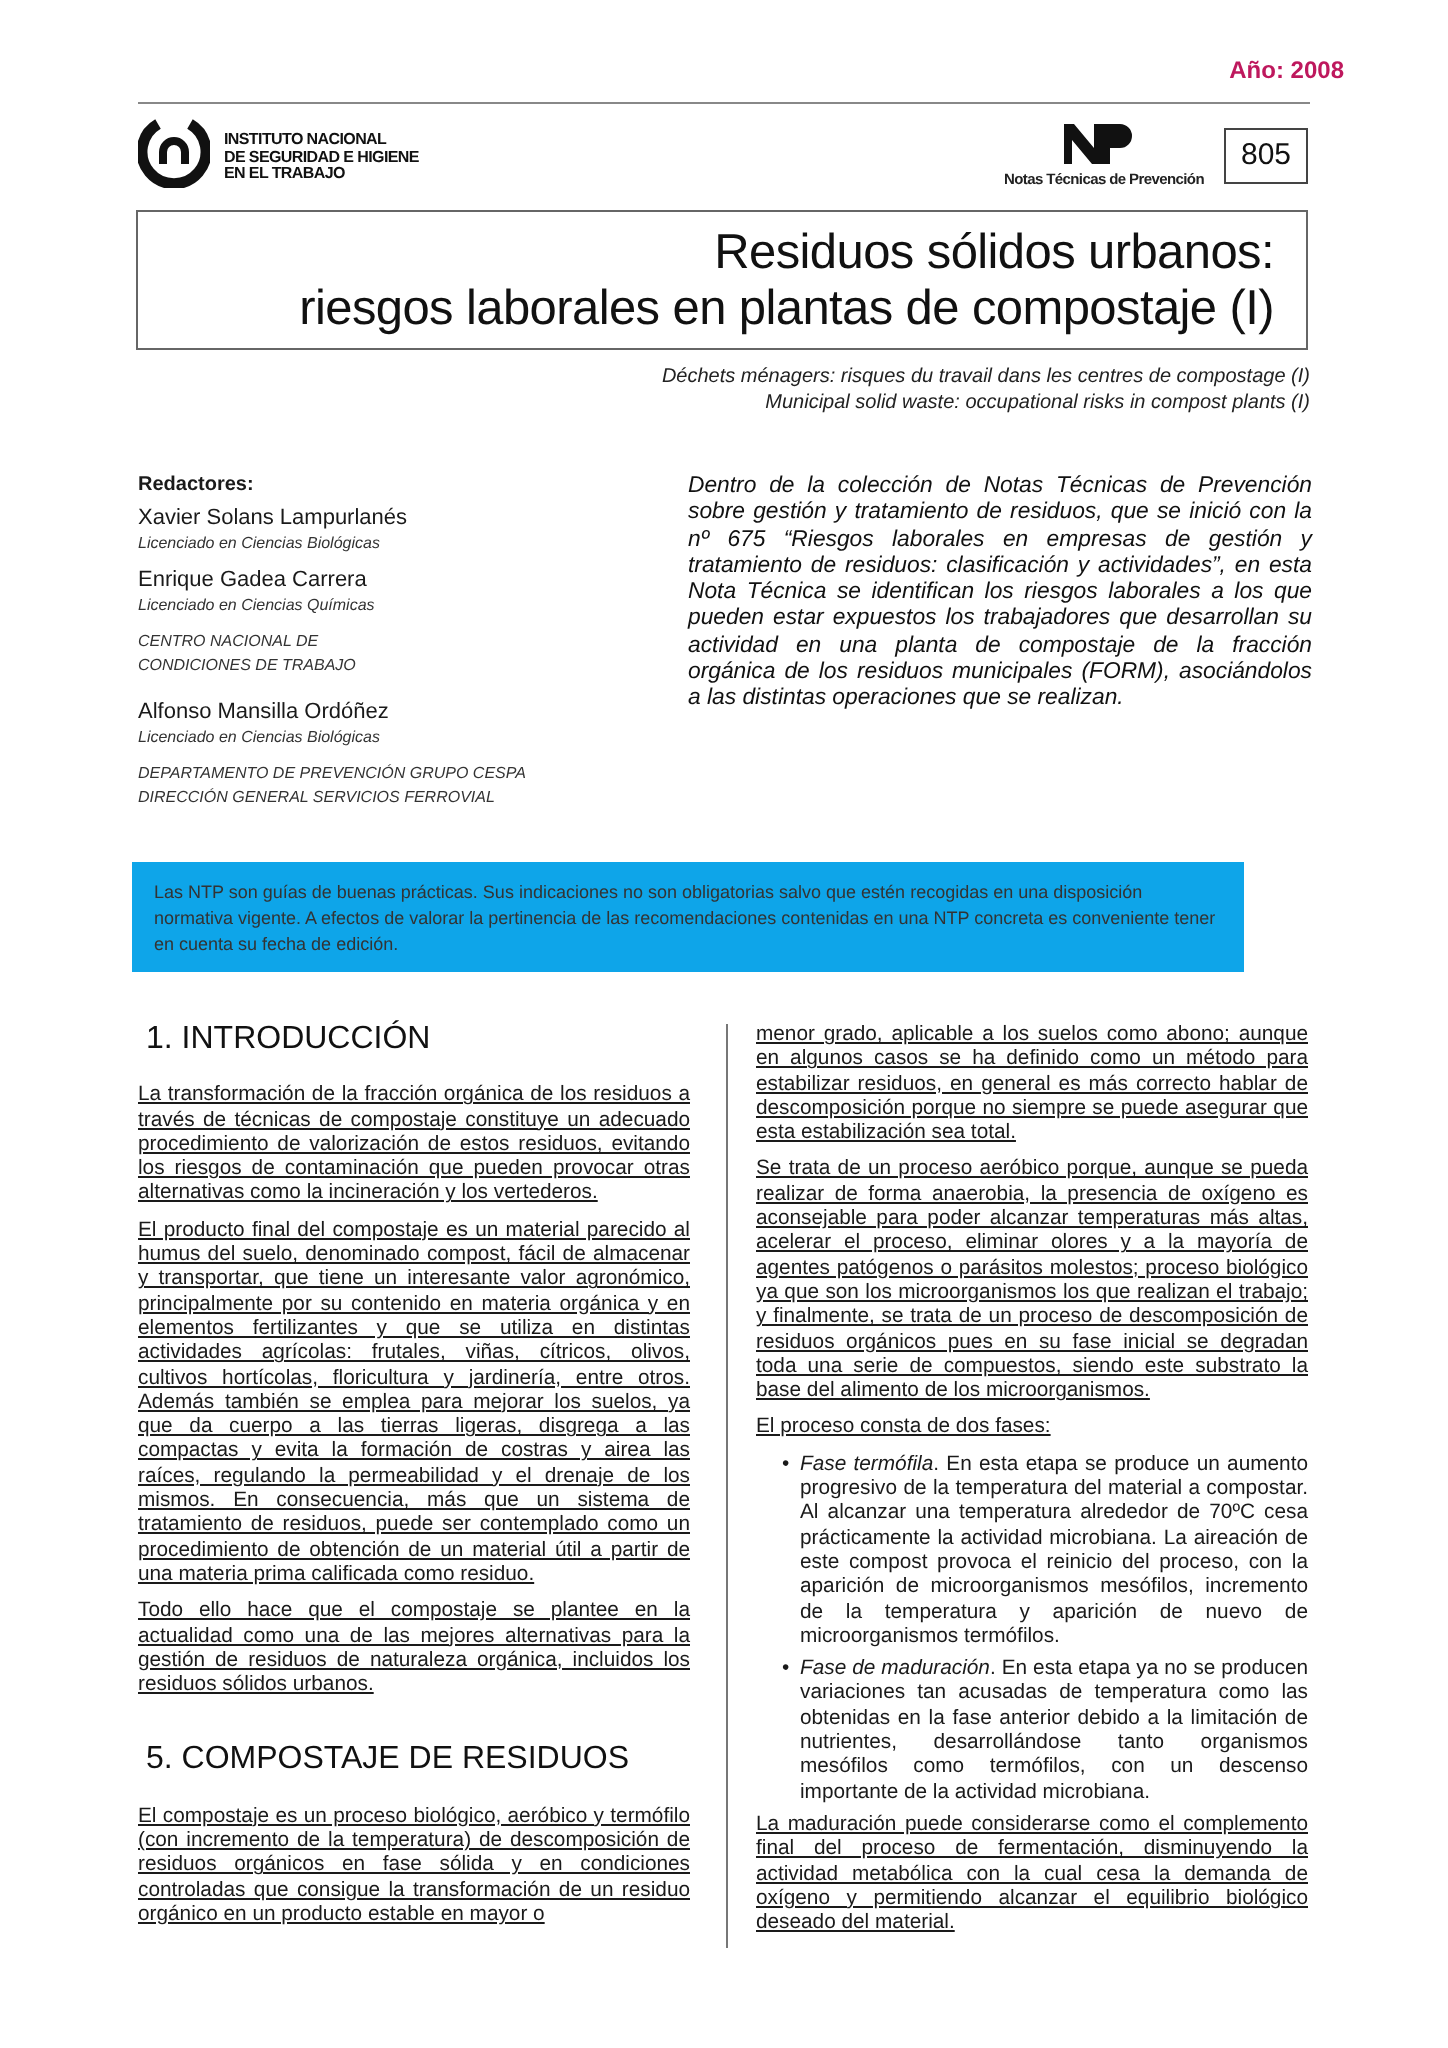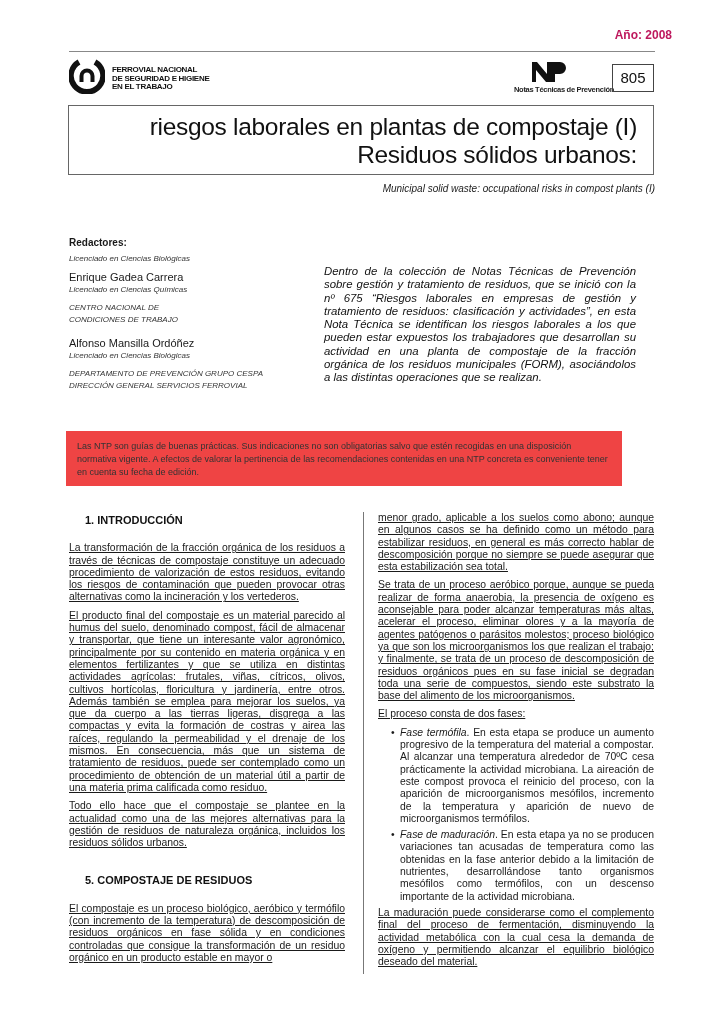--- a/index.html
+++ b/index.html
@@ -3,79 +3,81 @@
   <meta charset="utf-8">
   <style>
     html, body { margin: 0; padding: 0; background: #ffffff; }
     body { width: 724px; height: 1024px; position: relative; overflow: hidden; font-family: "Liberation Sans", sans-serif; color: #1a1a1a; }
     .abs { position: absolute; }
     .year { right: 52px; top: 28px; font-size: 12px; font-weight: bold; color: #be185d; }
     .rule-top { left: 69px; top: 51px; width: 586px; height: 0; border-top: 1px solid #888; }
     .logo { left: 69px; top: 58px; width: 36px; height: 36px; }
     .inst { left: 112px; top: 66px; font-size: 8px; font-weight: bold; line-height: 8.5px; letter-spacing: -0.3px; color: #111; }
     .np-logo { left: 532px; top: 62px; width: 36px; height: 20px; }
-    .np-caption { left: 502px; top: 85px; font-size: 7.5px; font-weight: bold; letter-spacing: -0.3px; color: #222; margin-left: 12px; }
+    .np-caption { left: 502px; top: 85px; font-size: 7.5px; font-weight: bold; letter-spacing: -0.3px; color: #222; }
     .np-number { left: 612px; top: 64px; width: 40px; height: 26px; border: 1px solid #444; font-size: 15px; text-align: center; line-height: 26px; color: #111; }
     .title-box { left: 68px; top: 105px; width: 586px; height: 70px; border: 1px solid #666; box-sizing: border-box; }
     .title { right: 16px; top: 7px; text-align: right; font-size: 24.5px; line-height: 28px; color: #111; position: absolute; letter-spacing: -0.3px; }
     .alt-titles { right: 69px; top: 182px; text-align: right; font-size: 10px; font-style: italic; line-height: 13px; color: #222; }
     .authors { left: 69px; top: 237px; width: 270px; }
     .authors .hdr { font-size: 10px; font-weight: bold; margin-bottom: 5px; }
     .authors .name { font-size: 11px; line-height: 13px; }
     .authors .deg { font-size: 8px; font-style: italic; line-height: 11px; color: #333; margin-bottom: 7px; }
     .authors .org { font-size: 8px; font-style: italic; line-height: 12px; color: #333; margin-bottom: 11px; }
-    .abstract { left: 324px; top: 237px; width: 312px; font-size: 11.4px; font-style: italic; line-height: 13.3px; text-align: justify; color: #111; margin-top: 28px; }
-    .notice { left: 66px; top: 431px; width: 556px; height: 55px; background: #ef4444; box-sizing: border-box; padding: 9px 11px; font-size: 9px; line-height: 13px; color: #333; }
+    .abstract { left: 344px; top: 237px; width: 312px; font-size: 11.4px; font-style: italic; line-height: 13.3px; text-align: justify; color: #111; }
+    .notice { left: 66px; top: 431px; width: 556px; height: 55px; background: #0ea5e9; box-sizing: border-box; padding: 9px 11px; font-size: 9px; line-height: 13px; color: #333; }
     .col { width: 276px; font-size: 10.4px; line-height: 12.3px; text-align: justify; color: #1a1a1a; }
     .col-left { left: 69px; top: 514px; }
     .col-right { left: 378px; top: 512px; }
     .col-divider { left: 363px; top: 512px; width: 0; height: 462px; border-left: 1px solid #777; }
-    .h1 { font-size: 11px; font-weight: bold; margin: 0 0 16px 16px; color: #111; }
+    .h1 { font-size: 16px; font-weight: normal; margin: 0 0 16px 4px; color: #111; }
     .col p { margin: 0 0 6px 0; text-decoration: underline; }
     .col .gap { height: 19px; }
     .bullet { padding-left: 22px; text-indent: -9px; margin: 0 0 4px 0; }
     .bullet .bdot { display: inline-block; width: 9px; text-indent: 0; }
     .bullet i { }
   </style>
 </head>
 <body>
 
 <div class="abs year">Año: 2008</div>
 <div class="abs rule-top"></div>
 
 <svg class="abs logo" viewBox="0 0 36 36">
   <path d="M10 4 A16 16 0 1 0 26 4" fill="none" stroke="#111" stroke-width="5.5" stroke-linecap="butt"></path>
   <path d="M12.5 24 V18 A5.5 5.5 0 0 1 23.5 18 V24" fill="none" stroke="#111" stroke-width="4"></path>
 </svg>
 <div class="abs inst">
-  <div>FERROVIAL NACIONAL</div>
+  <div>INSTITUTO NACIONAL</div>
   <div>DE SEGURIDAD E HIGIENE</div>
   <div>EN EL TRABAJO</div>
 </div>
 
 <svg class="abs np-logo" viewBox="0 0 36 20">
   <polygon points="0,0 5,0 15,12 15,0 19,0 19,20 14,20 4,8 4,20 0,20" fill="#111"></polygon>
   <path d="M17 0 H28 A6 6 0 0 1 28 12 H23 V20 H19 V0 Z" fill="#111"></path>
 </svg>
 <div class="abs np-caption">Notas Técnicas de Prevención</div>
 <div class="abs np-number">805</div>
 
 <div class="abs title-box">
   <div class="title">
+    <div>Residuos sólidos urbanos:</div>
     <div>riesgos laborales en plantas de compostaje (I)</div>
-    <div>Residuos sólidos urbanos:</div>
   </div>
 </div>
 
 <div class="abs alt-titles">
+  <div>Déchets ménagers: risques du travail dans les centres de compostage (I)</div>
   <div>Municipal solid waste: occupational risks in compost plants (I)</div>
 </div>
 
 <div class="abs authors">
   <div class="hdr">Redactores:</div>
+  <div class="name">Xavier Solans Lampurlanés</div>
   <div class="deg">Licenciado en Ciencias Biológicas</div>
   <div class="name">Enrique Gadea Carrera</div>
   <div class="deg">Licenciado en Ciencias Químicas</div>
   <div class="org">
     <div>CENTRO NACIONAL DE</div>
     <div>CONDICIONES DE TRABAJO</div>
   </div>
   <div class="name">Alfonso Mansilla Ordóñez</div>
   <div class="deg">Licenciado en Ciencias Biológicas</div>
   <div class="org">

